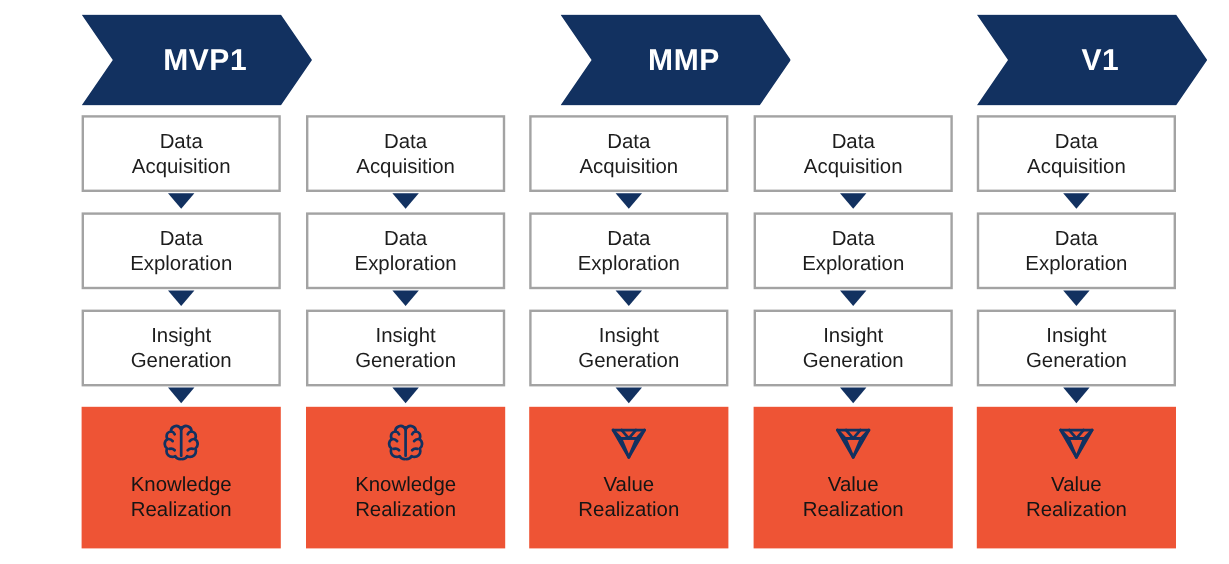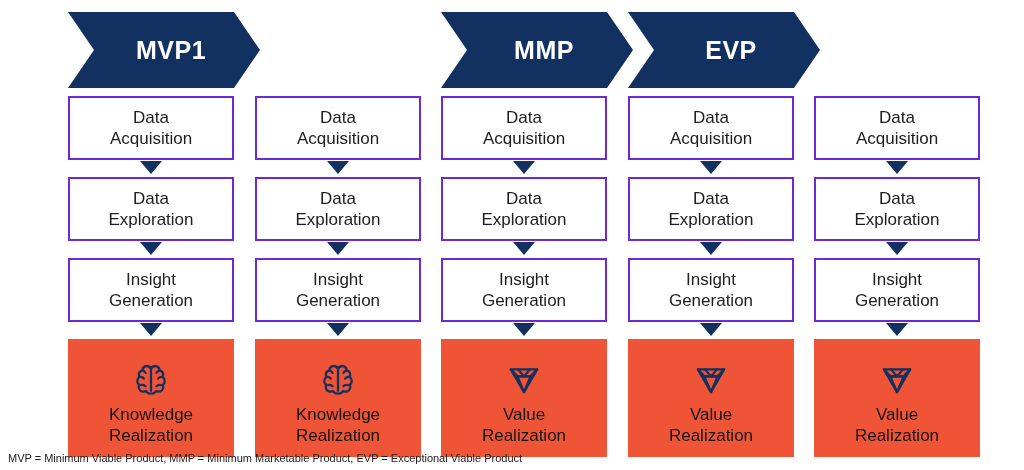--- a/index.html
+++ b/index.html
@@ -52,21 +52,21 @@
 
   
   .column {
     position: absolute;
     top: 96px;
   }
 
   .step-box {
     box-sizing: border-box;
     background: #ffffff;
-    border: 2px solid #6d28d9;
+    border: 2px solid #a3a3a3;
     height: 64px;
     display: flex;
     flex-direction: column;
     align-items: center;
     justify-content: center;
     text-align: center;
     color: #1d1d1d;
     font-size: 17px;
     line-height: 1.25;
   }
@@ -88,21 +88,21 @@
     border-top: 13px solid #123160;
   }
 
   .result-box {
     box-sizing: border-box;
     background: #ee5435;
     height: 118px;
     display: flex;
     flex-direction: column;
     align-items: center;
-    justify-content: center;
+    justify-content: flex-start;
     padding-top: 8px;
     text-align: center;
     color: #151515;
     font-size: 17px;
     line-height: 1.25;
   }
   .result-icon {
     width: 42px;
     height: 42px;
     margin-bottom: 4px;
@@ -123,25 +123,25 @@
 </style>
 </head>
 <body>
 
 <div id="diagram">
 
   <div class="chevron-row">
       <div class="chevron" style="left: 68px; width: 192px; z-index: 10;">
         <div class="chevron-label">MVP1</div>
       </div>
-      <div class="chevron" style="left: 441px; width: 192px; z-index: 8;">
+      <div class="chevron" style="left: 467px; width: 192px; z-index: 8;">
         <div class="chevron-label">MMP</div>
       </div>
-      <div class="chevron" style="left: 628px; width: 192px; z-index: 7;">
-        <div class="chevron-label">EVP</div>
+      <div class="chevron" style="left: 814px; width: 192px; z-index: 6;">
+        <div class="chevron-label">V1</div>
       </div>
     </div>
 
   <div id="columns-root">
       <div class="column" style="left: 68px; width: 166px;">
         <div class="step-box">
           <span>Data</span>
           <span>Acquisition</span>
         </div>
         <div class="arrow-gap">
@@ -322,15 +322,14 @@
             <path d="M17.2 13L24 21l6.8-8"></path>
           </svg>
           <div class="result-label">
             <span>Value</span>
             <span>Realization</span>
           </div>
         </div>
       </div>
     </div>
 
-  <div class="footnote">MVP = Minimum Viable Product, MMP  = Minimum Marketable Product, EVP = Exceptional Viable Product</div>
 
 </div>
 
 </body></html>

